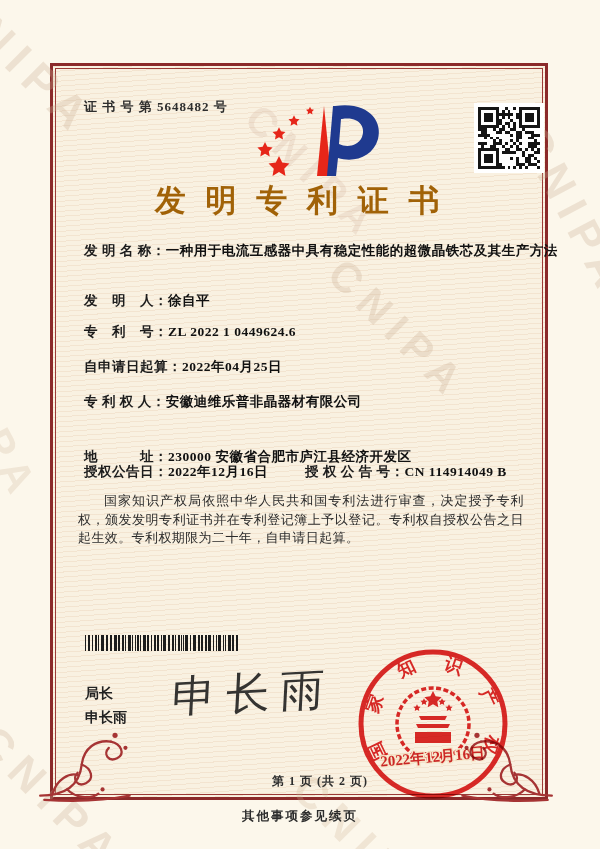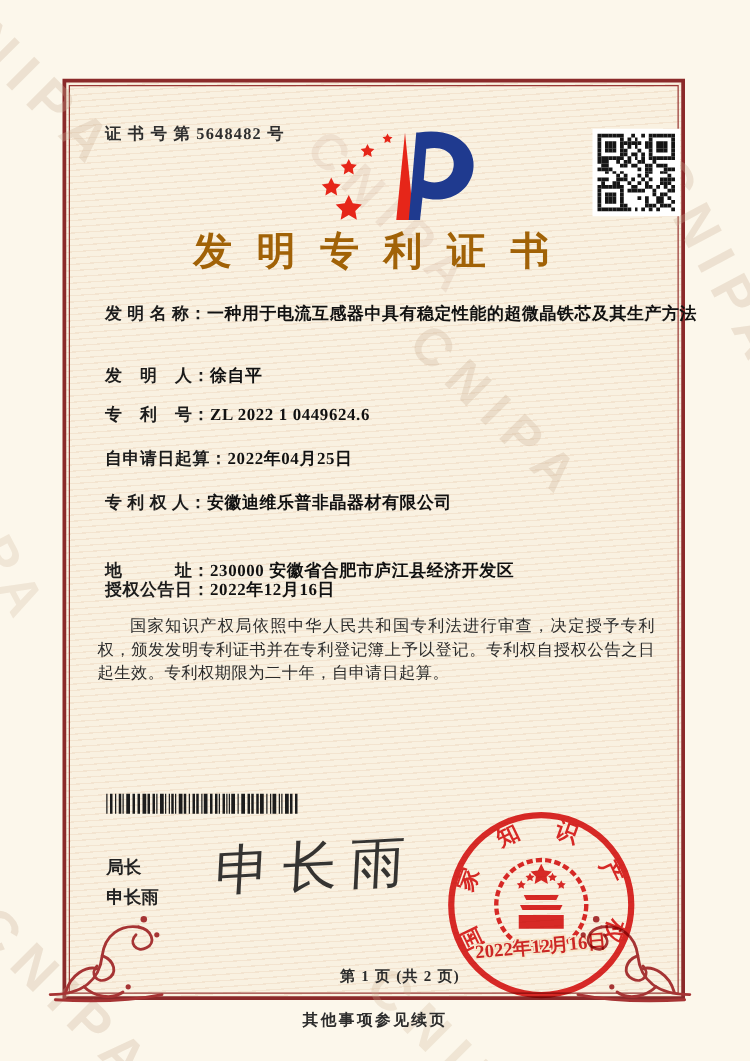--- a/index.html
+++ b/index.html
@@ -581,20 +581,23 @@
   <span class="lab">自申请日起算：</span><span class="val">2022年04月25日</span>
 </div>
 <div class="row r5">
   <span class="lab">专 利 权 人：</span><span class="val">安徽迪维乐普非晶器材有限公司</span>
 </div>
 <div class="row r6">
   <span class="lab">地　　　址：</span><span class="val">230000 安徽省合肥市庐江县经济开发区</span>
 </div>
 <div class="row r7">
   <span class="lab">授权公告日：</span><span class="val">2022年12月16日</span>
+  <span class="grant-no">
+    <span class="lab">授 权 公 告 号：</span><span class="val">CN 114914049 B</span>
+  </span>
 </div>
 
 <div class="paras">
   <p>国家知识产权局依照中华人民共和国专利法进行审查，决定授予专利权，颁发发明专利证书并在专利登记簿上予以登记。专利权自授权公告之日起生效。专利权期限为二十年，自申请日起算。</p>
 </div>
 
 <div class="barcode">
     <i style="width:1px;background:#1c1c1c;"></i>
     <i style="width:2px;"></i>
     <i style="width:2px;background:#1c1c1c;"></i>

